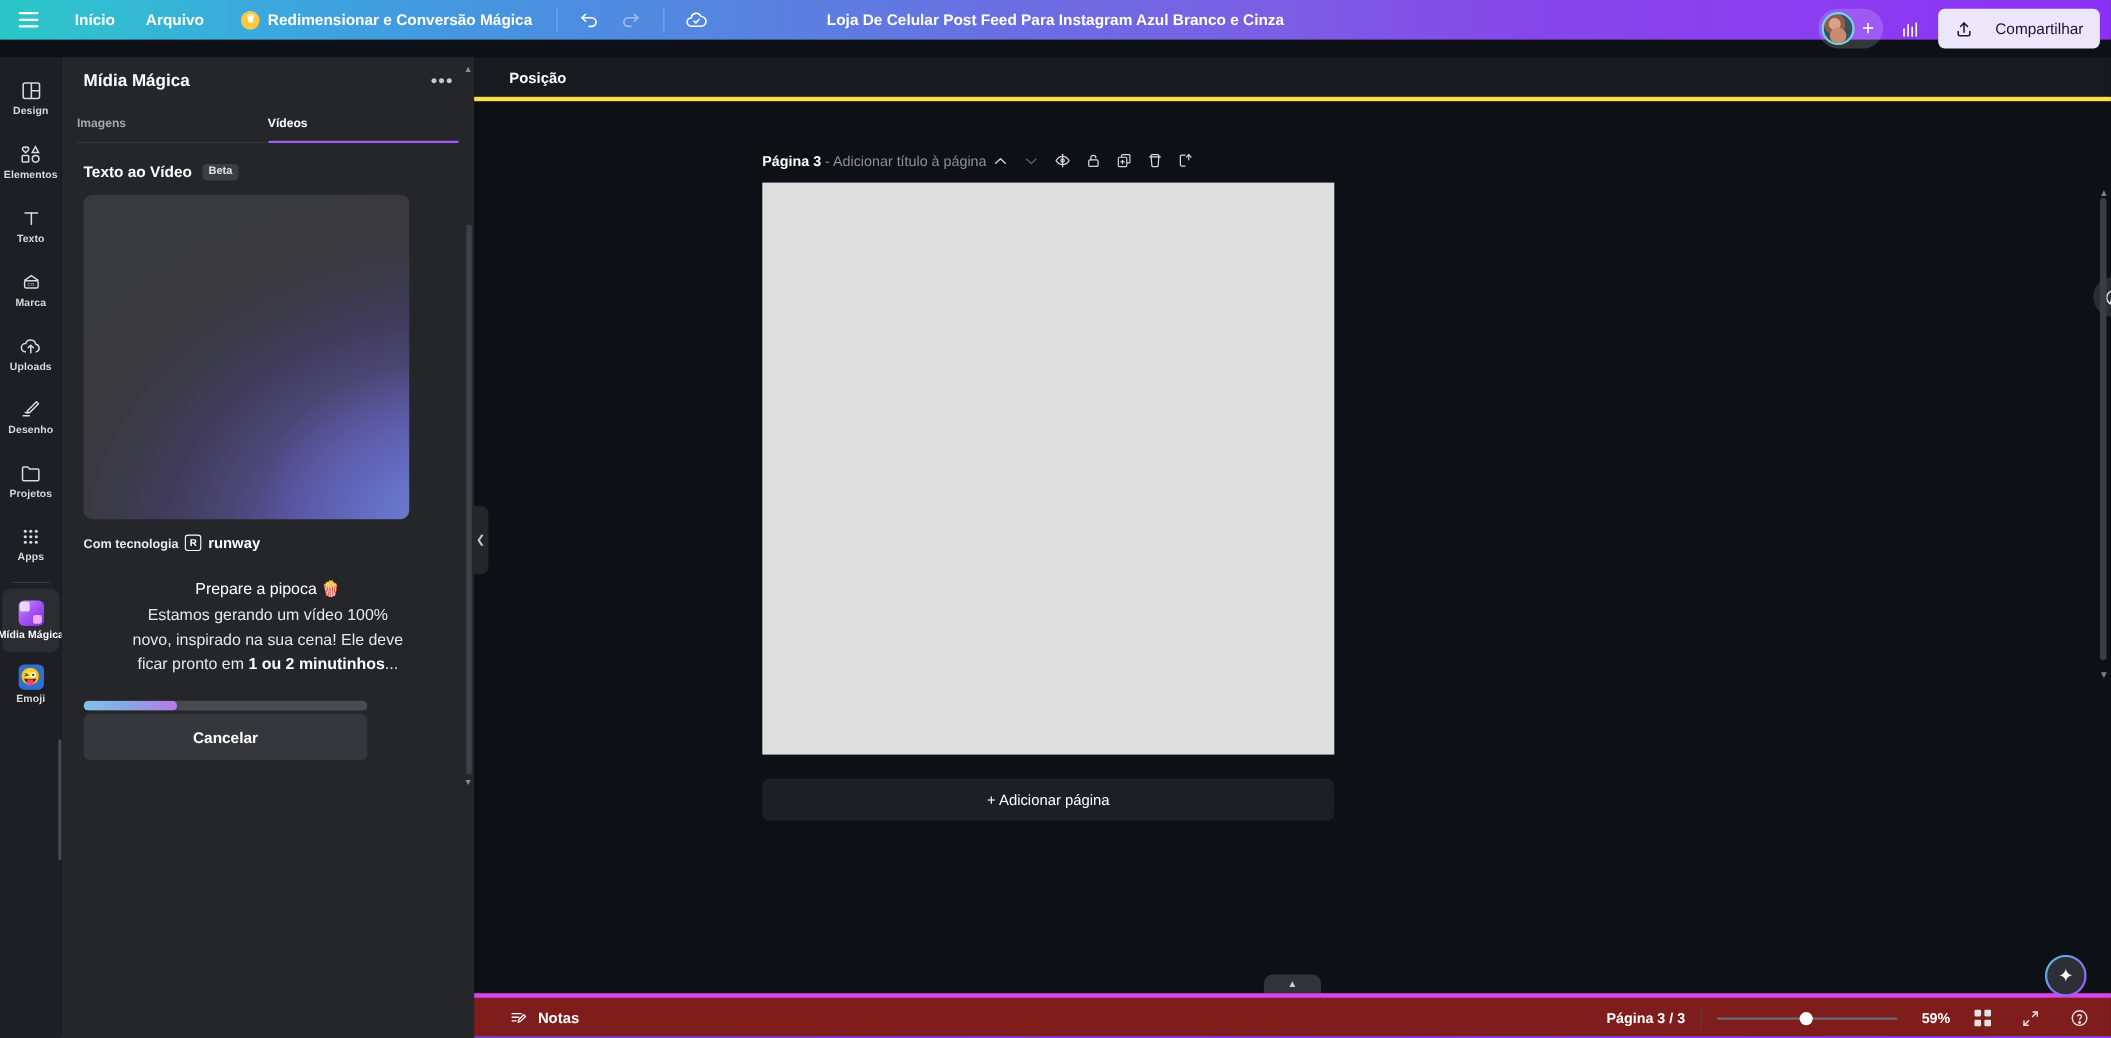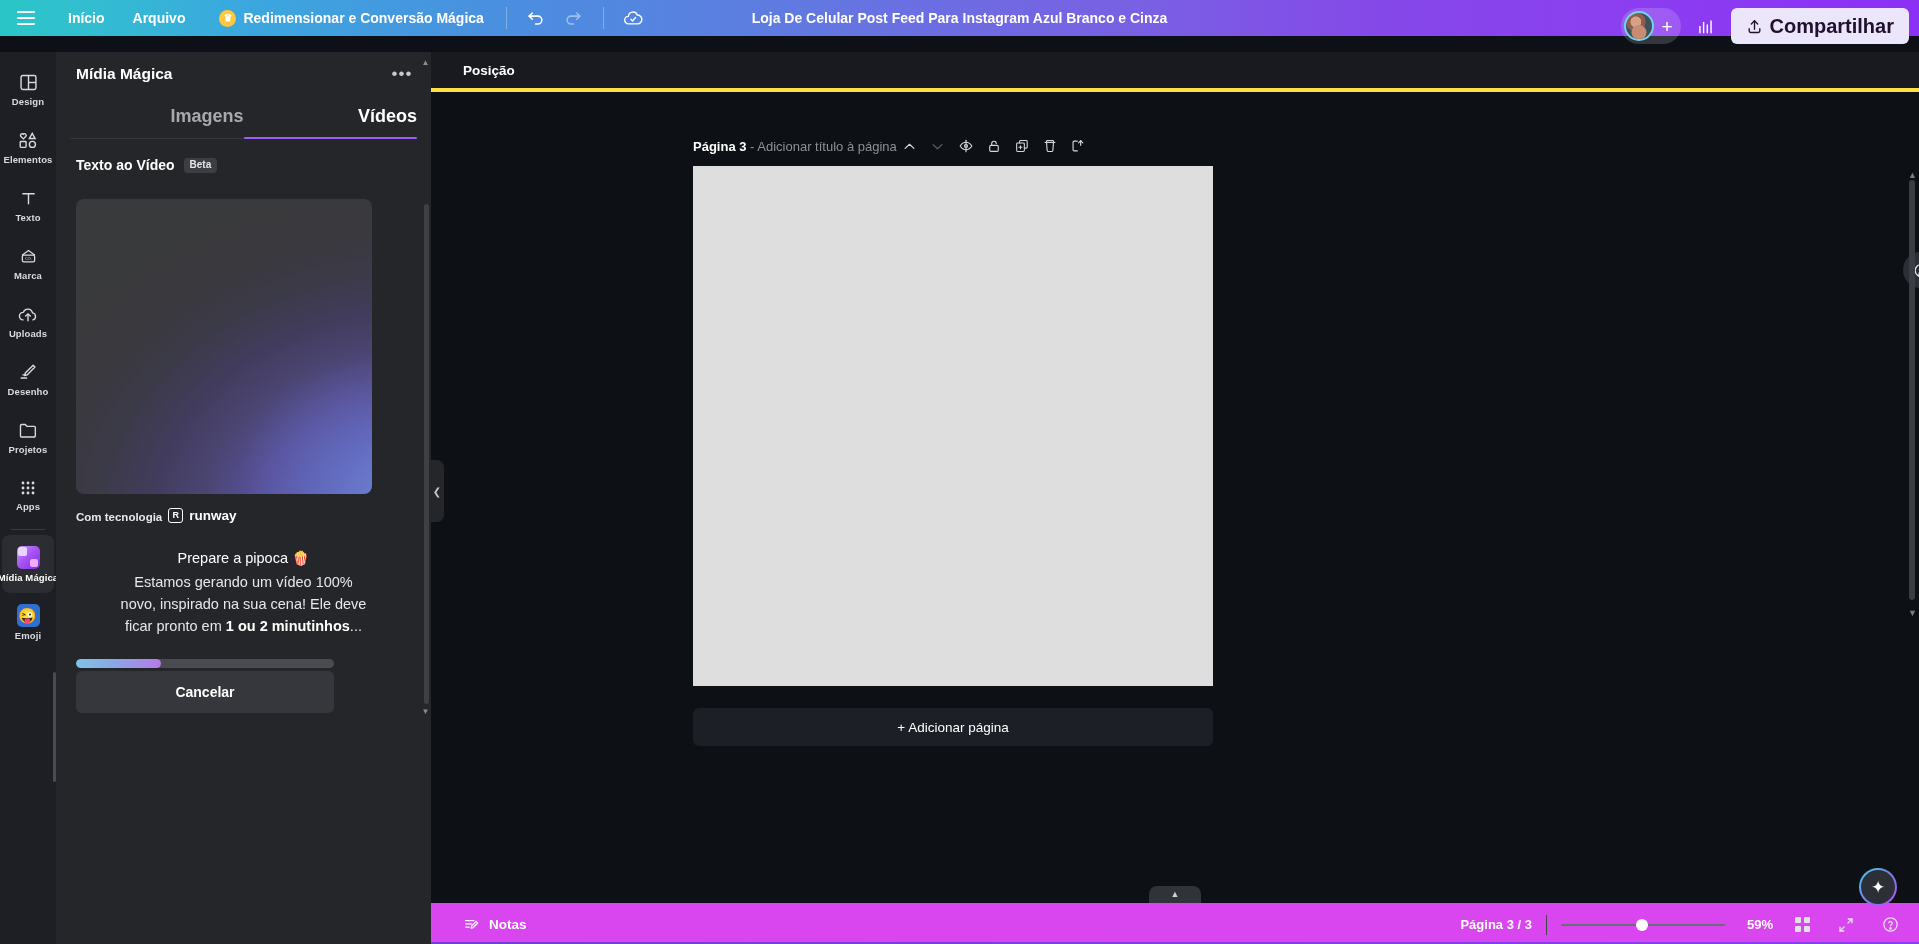--- a/index.html
+++ b/index.html
@@ -89,23 +89,23 @@
   .avatar::after {
     content: ""; position: absolute; left: 50%; top: 46%;
     width: 15px; height: 15px; border-radius: 50%;
     background: #c98c72; transform: translateX(-50%);
   }
   .avatar-plus {
     color: #fff; font-size: 19px; line-height: 1;
     margin-left: 7px; font-weight: 300;
   }
   .share-btn {
-    display: flex; align-items: center; gap: 7px;
+    display: flex; align-items: center; gap: 20px;
     background: #ece6fa; color: #20112e;
-    font-size: 20px; font-weight: 700;
+    font-size: 14px; font-weight: 400;
     height: 36px; padding: 0 15px; border-radius: 6px;
     cursor: pointer; border: none;
   }
 
   
   .rail {
     position: absolute; top: 52px; left: 0;
     width: 56px; height: 892px;
     background: #1e1f24;
     display: flex; flex-direction: column; align-items: center;
@@ -175,32 +175,32 @@
     width: 30px; height: 30px; border-radius: 6px;
     display: flex; align-items: center; justify-content: center;
     cursor: pointer; color: #c8c9cd; font-size: 17px;
     letter-spacing: 1px; line-height: 0;
   }
   .panel-tabs {
     display: flex; border-bottom: 1px solid #353639;
     margin: 0 14px;
   }
   .panel-tab {
-    flex: 1; text-align: right; padding: 10px 0 11px;
-    font-size: 18px; font-weight: 700; color: #a8a9ae;
+    flex: 1; text-align: left; padding: 10px 0 11px;
+    font-size: 11px; font-weight: 700; color: #a8a9ae;
     cursor: pointer; position: relative;
   }
   .panel-tab.active { color: #fff; }
   .panel-tab.active::after {
     content: ""; position: absolute; left: 0; right: 0; bottom: -1px;
     height: 2.5px; background: #a15cf5; border-radius: 2px;
   }
   .panel-body { padding: 18px 20px 0; position: relative; }
   .sec-title-row {
-    display: flex; align-items: center; gap: 9px; margin-bottom: 26px;
+    display: flex; align-items: center; gap: 9px; margin-bottom: 13px;
   }
   .sec-title { font-size: 14px; font-weight: 700; color: #fff; }
   .beta-badge {
     font-size: 10px; font-weight: 700; color: #e4e5e9;
     background: #3d3e43; border-radius: 4px; padding: 2.5px 6px;
     line-height: 1;
   }
   .video-preview {
     width: 296px; height: 295px; border-radius: 8px;
     background:
@@ -352,24 +352,24 @@
     width: 6px; height: 420px; background: #3a3d44; border-radius: 3px;
   }
   .canvas-vs-arrow {
     position: absolute; right: 2px; color: #7a7d84; font-size: 9px;
   }
 
   
   .statusbar {
     position: absolute; left: 431px; bottom: 0;
     width: 1488px; height: 41px;
-    background: #d946ef;
+    background: #7f1d1d;
     display: flex; 
     padding: 0 14px 0 22px;
-    border-top: 2px solid #d946ef;
+    border-top: 4px solid #d946ef;
   }
   .notes-btn {
     display: flex; align-items: center; gap: 9px;
     font-size: 13.5px; font-weight: 700; color: #fff;
     padding: 6px 10px; border-radius: 6px; cursor: pointer;
   }
   .sb-right {
     margin-left: auto; display: flex; align-items: center; gap: 14px;
   }
   .page-count { font-size: 13px; font-weight: 700; color: #fff; }

